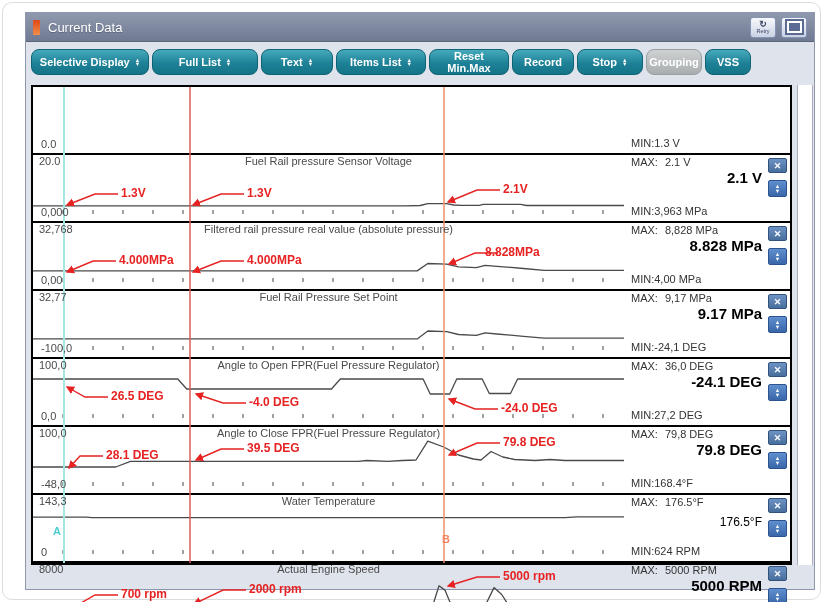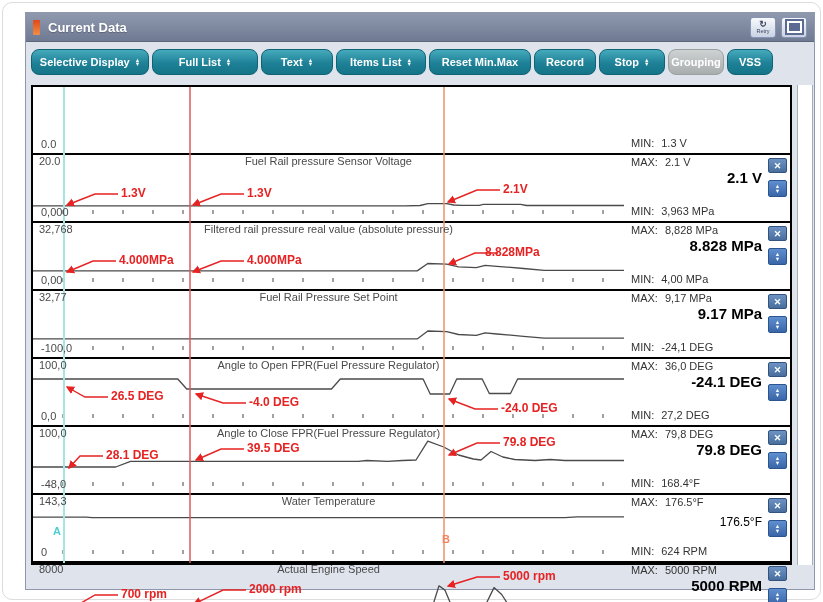--- a/index.html
+++ b/index.html
@@ -7,57 +7,57 @@
        font-family:"Liberation Sans", sans-serif;}
   .pageframe{position:absolute;inset:2px;border:1px solid #dcdcdc;border-radius:10px;pointer-events:none;}
 
   
   .window{position:absolute;left:25px;top:12px;width:790px;height:578px;
           background:#dfe3ec;border:1px solid #8e97ad;box-sizing:border-box;}
   .titlebar{height:28px;background:linear-gradient(#8f99ae,#6f7a93);
             border-bottom:1px solid #5c6579;display:flex;align-items:center;padding:0 7px;}
   .title-icon{width:7px;height:15px;border-radius:1px;margin-right:8px;
               background:linear-gradient(#e04818,#f09048);}
-  .title-text{color:#fff;font-size:13px;font-weight:bold;text-shadow:0 1px 1px rgba(0,0,0,.25);}
+  .title-text{color:#fff;font-size:13px;font-weight:normal;text-shadow:0 1px 1px rgba(0,0,0,.25);}
   .tb-buttons{margin-left:auto;display:flex;gap:5px;}
   .tb-btn{width:26px;height:21px;border:1px solid #8894b4;border-radius:3px;padding:0;
           background:linear-gradient(#f8fafc,#c9d2e4);display:flex;flex-direction:column;
           align-items:center;justify-content:center;cursor:pointer;}
   .retry-glyph{font-size:9px;line-height:8px;color:#3a4562;font-weight:bold;}
   .retry-text{font-size:5.5px;line-height:6px;color:#3a4562;}
   .win-glyph{width:11px;height:8px;border:2px solid #fff;background:#5a6a92;
              box-shadow:0 0 0 2px #5a6a92;}
 
   
   .toolbar{position:absolute;left:5px;top:36px;display:flex;gap:3px;}
   .tbtn{height:26px;border:1px solid #0e6475;border-radius:8px;color:#fff;
         background:linear-gradient(#46aabc,#1e8197 55%,#157487);
         font-family:"Liberation Sans",sans-serif;font-size:11px;font-weight:bold;
         display:flex;align-items:center;justify-content:center;gap:5px;padding:0 2px;cursor:pointer;}
   .tbtn.disabled{background:linear-gradient(#cdd1d1,#a9adad);border-color:#98a0a0;}
   .darr{display:flex;flex-direction:column;align-items:center;}
   .darr span{font-size:5.5px;line-height:4.5px;}
-  .w1{width:118px}.w2{width:106px}.w3{width:72px}.w4{width:90px}.w5{width:102px}
+  .w1{width:118px}.w2{width:106px}.w3{width:72px}.w4{width:90px}.w5{width:80px}
   .w6{width:62px}.w7{width:66px}.w8{width:56px}.w9{width:46px}
 
   
   .chart-area{position:absolute;left:5px;top:72px;width:761px;height:480px;
               border:2px solid #000;background:#fff;box-sizing:border-box;}
   .row{display:flex;height:68px;border-bottom:2px solid #000;box-sizing:border-box;position:relative;align-items:flex-end;}
   .row:last-child{border-bottom:none;}
   .plot{position:relative;width:591px;flex:none;}
   .plot svg.wave{position:absolute;left:0;top:0;z-index:1;}
   .ymax{position:absolute;left:6px;top:2px;font-size:11px;color:#4a4a4a;z-index:3;}
   .ymin{position:absolute;left:8px;bottom:3px;font-size:11px;color:#4a4a4a;z-index:3;}
   .ptitle{position:absolute;left:0;top:2px;width:591px;text-align:center;font-size:11px;color:#4a4a4a;z-index:3;}
   .ann{position:absolute;z-index:5;font-size:12px;font-weight:bold;color:#e62222;white-space:nowrap;}
 
   .vals{position:relative;flex:1;border-left:2px solid #222;box-sizing:border-box;background:#fff;}
   .maxrow{position:absolute;top:3px;left:5px;display:flex;gap:7px;font-size:11px;color:#333;}
-  .minrow{position:absolute;bottom:4px;left:5px;display:flex;gap:7px;font-size:11px;color:#333;}
+  .minrow{position:absolute;bottom:4px;left:5px;display:flex;font-size:11px;color:#333;}
   .cur{position:absolute;top:16px;right:28px;font-size:15px;font-weight:bold;color:#000;}
   .cur.small{font-size:12px;font-weight:normal;top:22px;}
   .btncol{position:absolute;top:5px;right:3px;width:19px;z-index:4;}
   .xbtn{display:block;width:19px;height:15px;padding:0;border:1px solid #33537c;border-radius:2px;
         background:linear-gradient(#6d93c4,#486e9e);color:#fff;font-size:9px;line-height:12px;
         font-weight:bold;cursor:pointer;}
   .udbtn{display:flex;flex-direction:column;align-items:center;justify-content:center;
          margin-top:7px;width:19px;height:17px;padding:0;border:1px solid #2c5590;border-radius:2px;
          background:linear-gradient(#5f8fd0,#3a66a8);color:#fff;cursor:pointer;}
   .udbtn span{font-size:5.5px;line-height:5px;}

